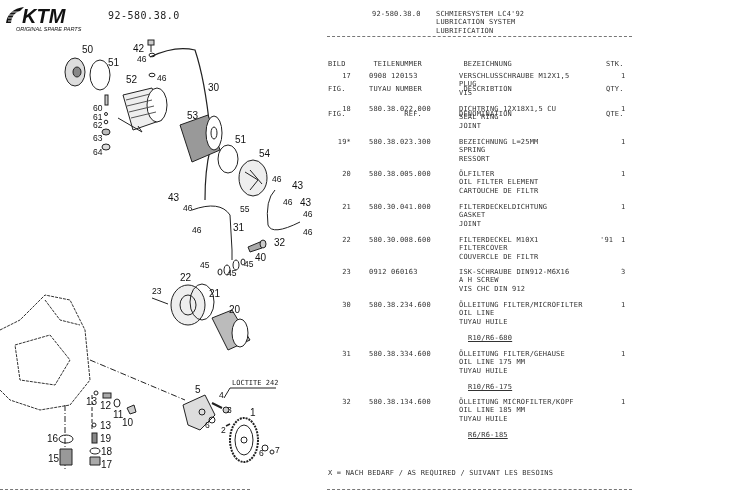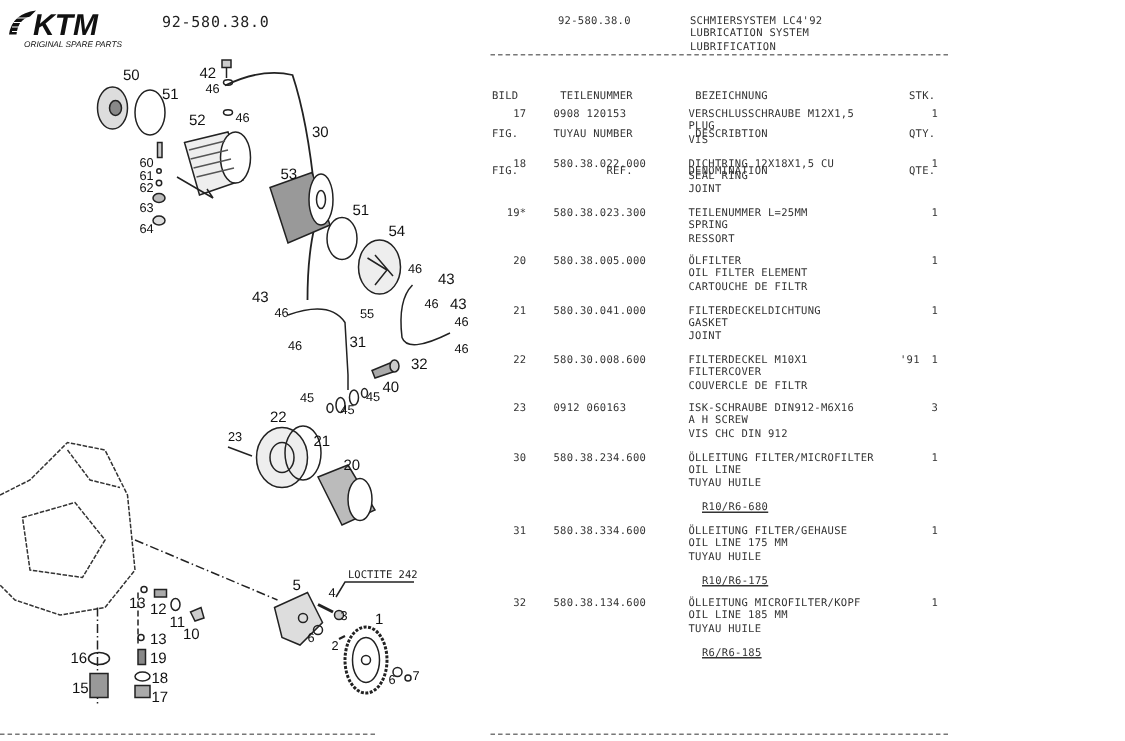--- a/index.html
+++ b/index.html
@@ -4,21 +4,21 @@
 <style>
   html,body{margin:0;padding:0;background:#fff;}
   body{width:750px;height:494px;position:relative;overflow:hidden;font-family:"DejaVu Sans Mono",monospace;color:#222;}
   .mono{font-family:"DejaVu Sans Mono",monospace;font-size:7px;line-height:8.4px;letter-spacing:0.2px;color:#333;}
   .abs{position:absolute;}
   
   .logo{left:2px;top:3px;width:92px;height:30px;}
   .logo-title{left:108px;top:10px;font-family:"DejaVu Sans Mono",monospace;font-size:10px;color:#222;letter-spacing:0.5px;}
   
   .hdr-num{left:372px;top:10px;}
-  .hdr-title{left:460px;top:10px;}
+  .hdr-title{left:436px;top:10px;}
   .hdr-title div{white-space:pre;}
   .sep{height:0;border-top:1px dashed #777;}
   .sep1{left:327px;top:36px;width:305px;}
   .sep2{left:327px;top:489px;width:305px;}
   .colhdr{top:43px;white-space:pre;text-align:right;}
   .c-fig{left:328px;}
   .c-pn{left:369px;}
   .c-desc{left:459px;}
   .c-qty{left:606px;}
   .row{position:absolute;left:0;width:750px;}
@@ -97,21 +97,21 @@
         <div>DICHTRING 12X18X1,5 CU</div>
         <div>SEAL RING</div>
         <div>JOINT</div>
       </span>
     <span class="qty">1</span>
   </div>
   <div class="row mono" style="top:138px">
     <span class="fig">19*</span>
     <span class="pn">580.38.023.300</span>
     <span class="desc">
-        <div>TEILENUMMER L=25MM</div>
+        <div>BEZEICHNUNG L=25MM</div>
         <div>SPRING</div>
         <div>RESSORT</div>
       </span>
     <span class="qty">1</span>
   </div>
   <div class="row mono" style="top:170px">
     <span class="fig">20</span>
     <span class="pn">580.38.005.000</span>
     <span class="desc">
         <div>ÖLFILTER</div>
@@ -180,20 +180,21 @@
         <div>ÖLLEITUNG MICROFILTER/KOPF</div>
         <div>OIL LINE 185 MM</div>
         <div>TUYAU HUILE</div>
       </span>
     <span class="qty">1</span>
     <span class="note" style="top:33px">R6/R6-185</span>
   </div>
 </div>
 
 <div class="abs mono legend">
+  <div>X = NACH BEDARF / AS REQUIRED / SUIVANT LES BESOINS</div>
 </div>
 <div class="abs sep sep2"></div>
 <div class="abs sep" style="left:0;top:489px;width:250px;"></div>
 
 <svg class="abs diagram" viewBox="0 30 320 464">
   <g fill="none" stroke="#222" stroke-width="1">
 
     <g>
       <ellipse cx="75" cy="72" rx="10" ry="14" fill="#ddd"></ellipse>
       <ellipse cx="77" cy="72" rx="4" ry="5" fill="#888"></ellipse>

